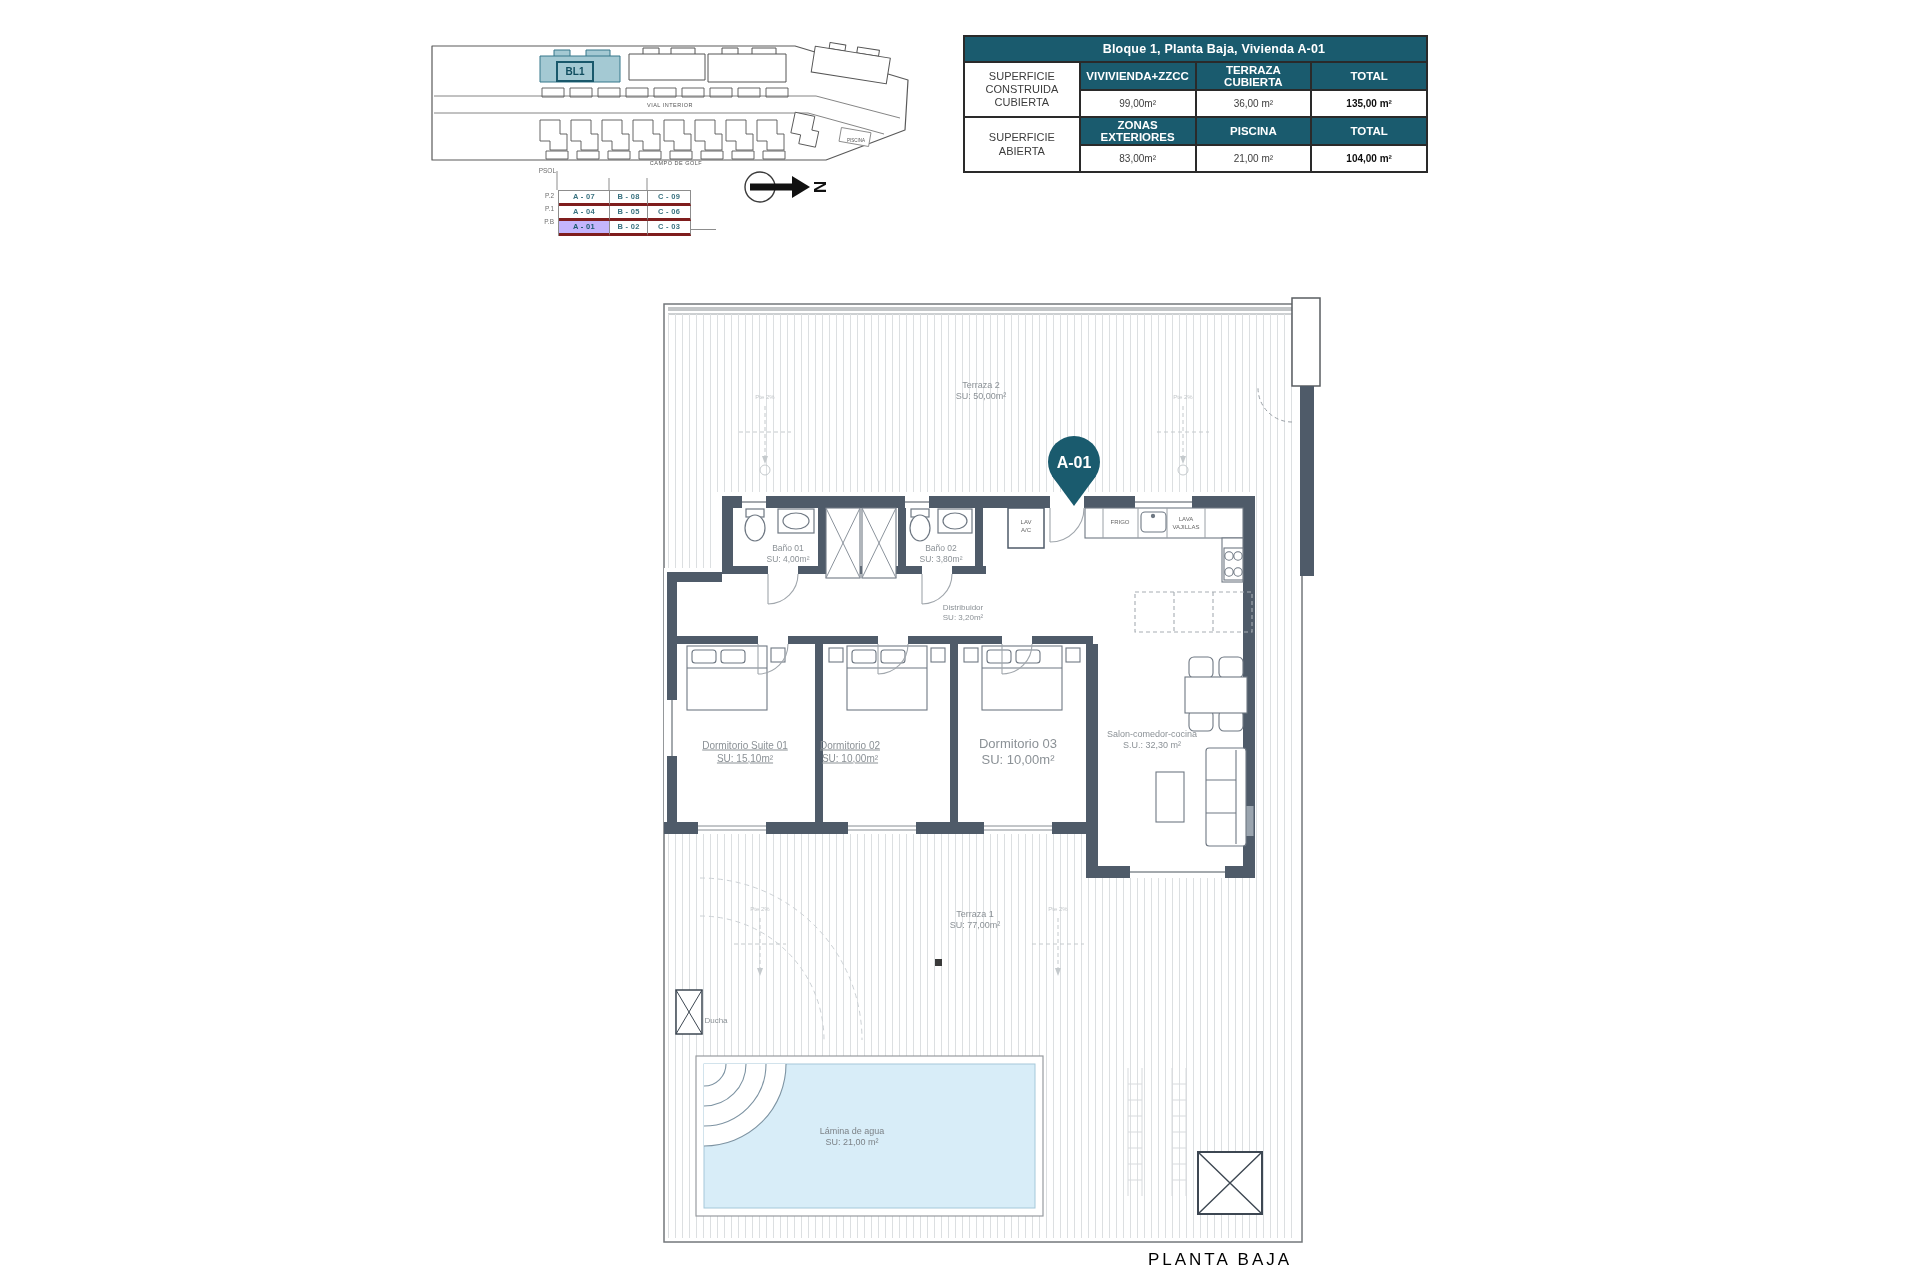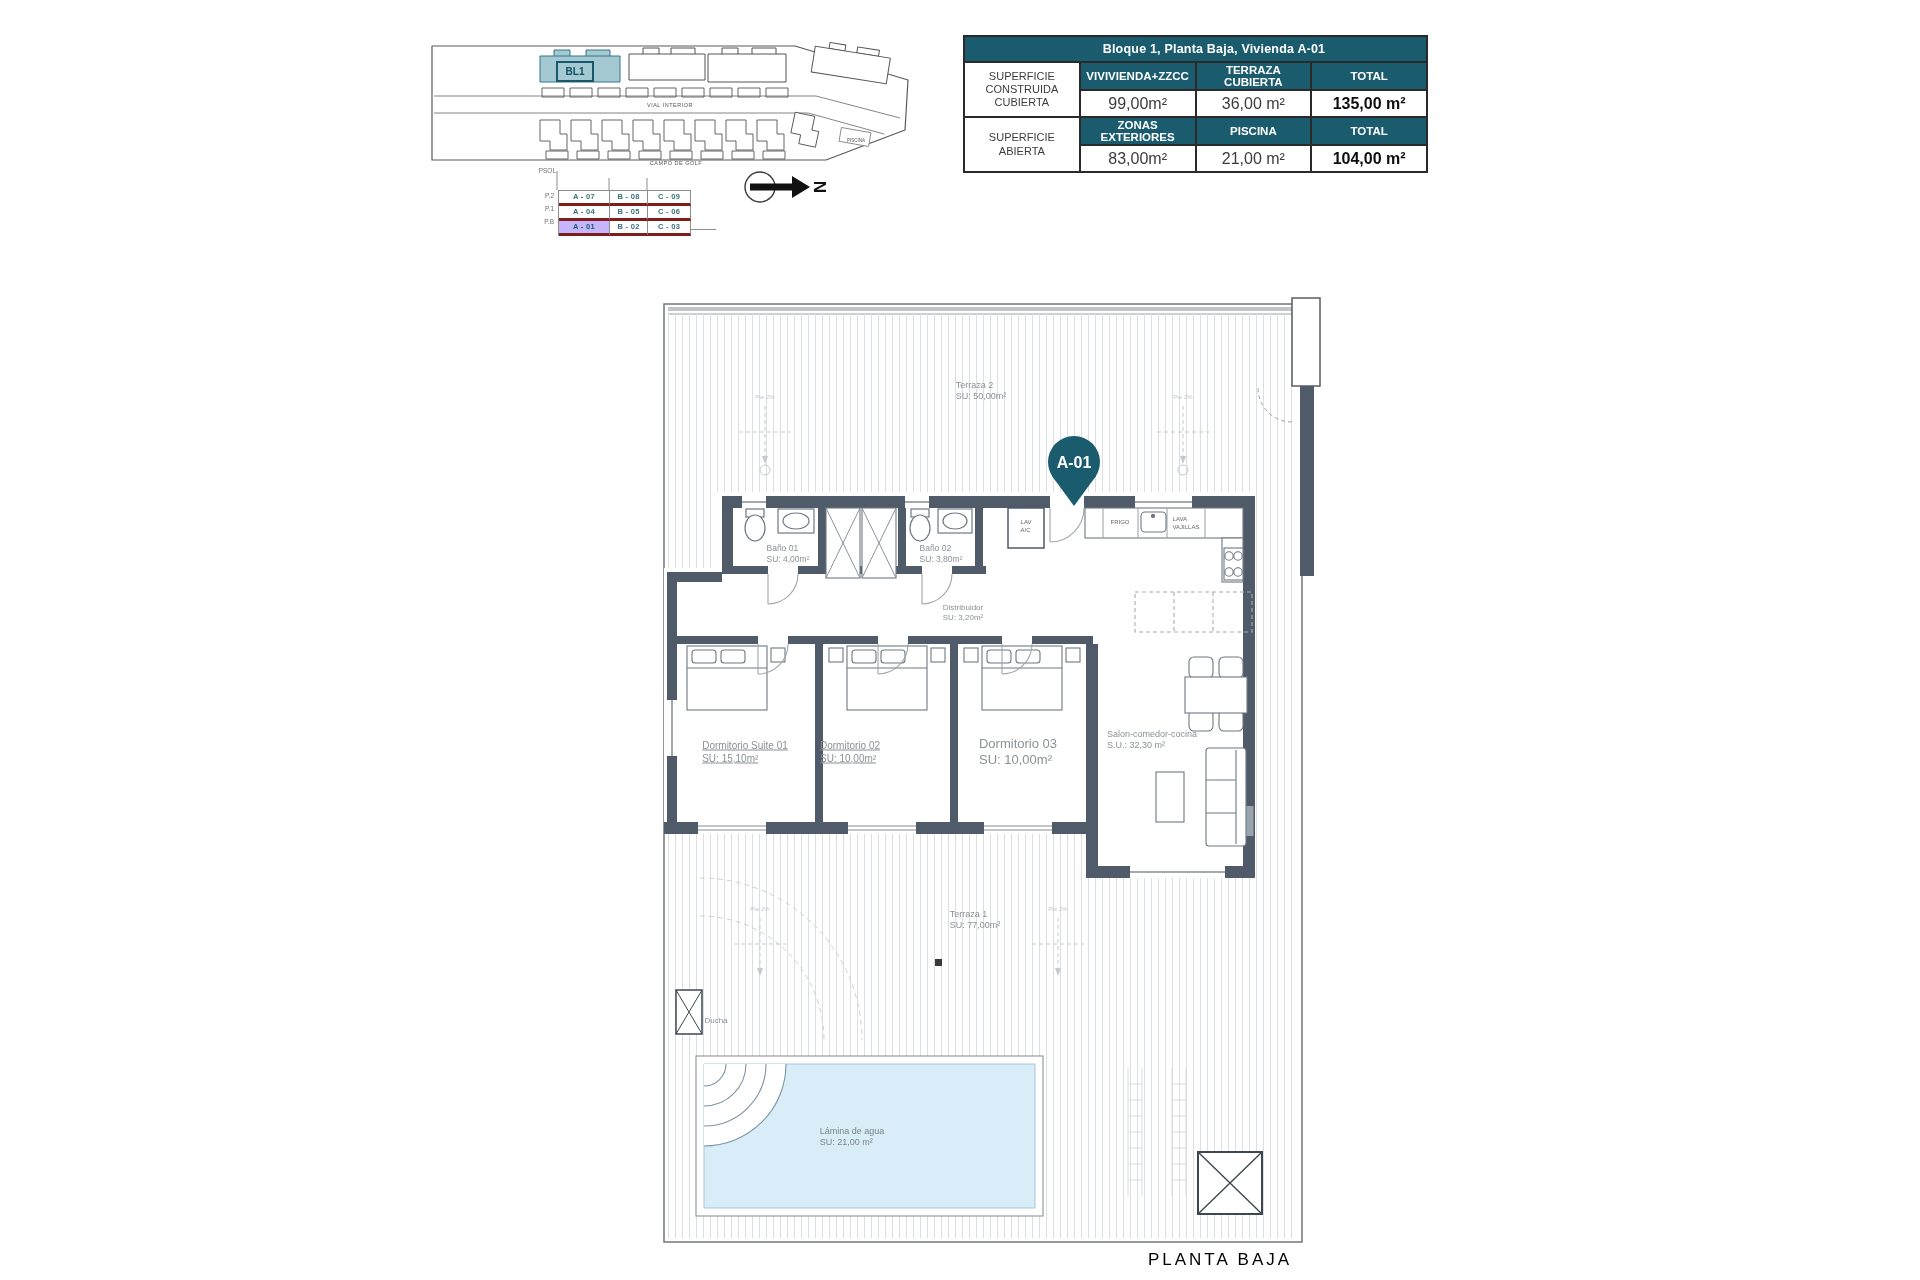--- a/index.html
+++ b/index.html
@@ -1,31 +1,31 @@
 <!DOCTYPE html>
 <html><head>
 <meta charset="utf-8">
 <style>
   html,body{margin:0;padding:0;background:#ffffff;}
   body{width:1920px;height:1280px;position:relative;overflow:hidden;
        font-family:"Liberation Sans",sans-serif;}
   svg.plan{position:absolute;left:0;top:0;}
   .lbl{position:absolute;transform:translate(-50%,-50%);white-space:nowrap;
-       color:#8b9196;line-height:1.25;}
+       text-align:center;color:#8b9196;line-height:1.25;}
   .lbl .sub{display:block;}
   
   table.summary{position:absolute;left:963px;top:35px;border-collapse:collapse;
        table-layout:fixed;width:465px;}
   table.summary td{border:2px solid #2a2a2a;text-align:center;vertical-align:middle;
        padding:1px 2px;color:#3c3c3c;}
   table.summary td.title{background:#1a5b6e;color:#ffffff;font-weight:bold;
        font-size:12.5px;height:22px;letter-spacing:.2px;padding-left:39px;}
   table.summary td.rowlabel{background:#ffffff;font-size:11px;line-height:1.2;width:92px;}
   table.summary td.th{background:#1a5b6e;color:#ffffff;font-weight:bold;font-size:11.5px;height:22px;}
-  table.summary td.val{font-size:16px;height:23px;background:#fff;margin-left:36px;}
+  table.summary td.val{font-size:10px;height:23px;background:#fff;margin-left:36px;}
   table.summary td.total{font-weight:bold;color:#0e0e0e;}
   
   .levels{position:absolute;left:558px;top:190px;display:grid;
        grid-template-columns:51px 38px 43px;border-top:1px solid #8d8d8d;
        border-left:1px solid #8d8d8d;}
   .levels .cell{border-right:1px solid #8d8d8d;border-bottom:3px solid #7f1d1d;
        height:12px;line-height:12px;text-align:center;font-size:7.5px;
        font-weight:bold;color:#39717f;letter-spacing:.3px;background:#fff;}
   .levels .cell.hl{background:#c4b5fd;color:#1a5b6e;}
   .lvl-axis{position:absolute;color:#6e6e6e;font-size:6.5px;}

